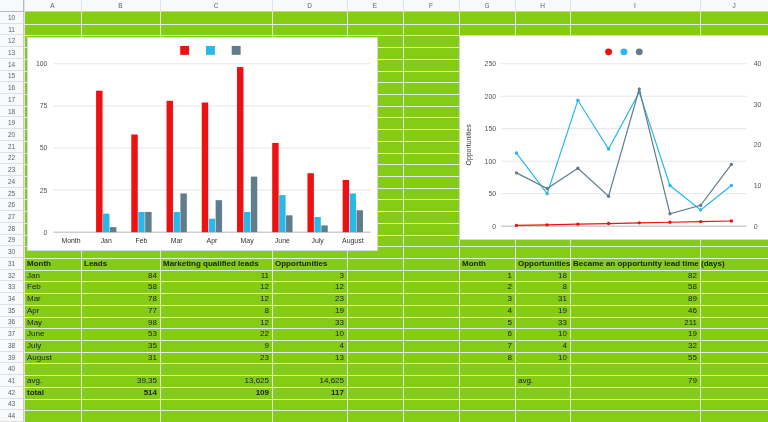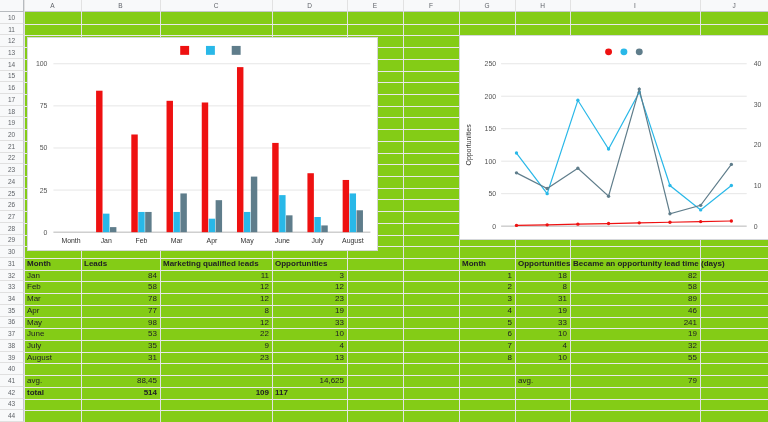--- a/index.html
+++ b/index.html
@@ -254,44 +254,45 @@
     <div class="cell" style="left: 272px; width: 75px; top: 328.286px; height: 11.7143px; line-height: 11.7143px; text-align: right;">10</div>
     <div class="cell" style="left: 24px; width: 57px; top: 340px; height: 11.7143px; line-height: 11.7143px; text-align: left;">July</div>
     <div class="cell" style="left: 81px; width: 79px; top: 340px; height: 11.7143px; line-height: 11.7143px; text-align: right;">35</div>
     <div class="cell" style="left: 160px; width: 112px; top: 340px; height: 11.7143px; line-height: 11.7143px; text-align: right;">9</div>
     <div class="cell" style="left: 272px; width: 75px; top: 340px; height: 11.7143px; line-height: 11.7143px; text-align: right;">4</div>
     <div class="cell" style="left: 24px; width: 57px; top: 351.714px; height: 11.7143px; line-height: 11.7143px; text-align: left;">August</div>
     <div class="cell" style="left: 81px; width: 79px; top: 351.714px; height: 11.7143px; line-height: 11.7143px; text-align: right;">31</div>
     <div class="cell" style="left: 160px; width: 112px; top: 351.714px; height: 11.7143px; line-height: 11.7143px; text-align: right;">23</div>
     <div class="cell" style="left: 272px; width: 75px; top: 351.714px; height: 11.7143px; line-height: 11.7143px; text-align: right;">13</div>
     <div class="cell" style="left: 24px; width: 57px; top: 375.143px; height: 11.7143px; line-height: 11.7143px; text-align: left;">avg.</div>
-    <div class="cell" style="left: 81px; width: 79px; top: 375.143px; height: 11.7143px; line-height: 11.7143px; text-align: right;">88,45</div>
+    <div class="cell" style="left: 81px; width: 79px; top: 375.143px; height: 11.7143px; line-height: 11.7143px; text-align: right;">39,35</div>
+    <div class="cell" style="left: 160px; width: 112px; top: 375.143px; height: 11.7143px; line-height: 11.7143px; text-align: right;">13,625</div>
     <div class="cell" style="left: 272px; width: 75px; top: 375.143px; height: 11.7143px; line-height: 11.7143px; text-align: right;">14,625</div>
     <div class="cell bold" style="left: 24px; width: 57px; top: 386.857px; height: 11.7143px; line-height: 11.7143px; text-align: left;">total</div>
     <div class="cell bold" style="left: 81px; width: 79px; top: 386.857px; height: 11.7143px; line-height: 11.7143px; text-align: right;">514</div>
     <div class="cell bold" style="left: 160px; width: 112px; top: 386.857px; height: 11.7143px; line-height: 11.7143px; text-align: right;">109</div>
-    <div class="cell bold" style="left: 272px; width: 75px; top: 386.857px; height: 17px; line-height: 11.7143px; ">117</div>
+    <div class="cell bold" style="left: 272px; width: 75px; top: 386.857px; height: 17px; line-height: 11.7143px; text-align: right;">117</div>
     <div class="cell bold" style="left: 459px; width: 56px; top: 258px; height: 11.7143px; line-height: 11.7143px; text-align: left;">Month</div>
     <div class="cell bold" style="left: 515px; width: 55px; top: 258px; height: 11.7143px; line-height: 11.7143px; text-align: left;">Opportunities</div>
     <div class="cell bold" style="left: 570px; width: 130px; top: 258px; height: 11.7143px; line-height: 11.7143px; text-align: left;">Became an opportunity lead time (days)</div>
     <div class="cell" style="left: 459px; width: 56px; top: 269.714px; height: 11.7143px; line-height: 11.7143px; text-align: right;">1</div>
     <div class="cell" style="left: 515px; width: 55px; top: 269.714px; height: 11.7143px; line-height: 11.7143px; text-align: right;">18</div>
     <div class="cell" style="left: 570px; width: 130px; top: 269.714px; height: 11.7143px; line-height: 11.7143px; text-align: right;">82</div>
     <div class="cell" style="left: 459px; width: 56px; top: 281.429px; height: 11.7143px; line-height: 11.7143px; text-align: right;">2</div>
     <div class="cell" style="left: 515px; width: 55px; top: 281.429px; height: 11.7143px; line-height: 11.7143px; text-align: right;">8</div>
     <div class="cell" style="left: 570px; width: 130px; top: 281.429px; height: 11.7143px; line-height: 11.7143px; text-align: right;">58</div>
     <div class="cell" style="left: 459px; width: 56px; top: 293.143px; height: 11.7143px; line-height: 11.7143px; text-align: right;">3</div>
     <div class="cell" style="left: 515px; width: 55px; top: 293.143px; height: 11.7143px; line-height: 11.7143px; text-align: right;">31</div>
     <div class="cell" style="left: 570px; width: 130px; top: 293.143px; height: 11.7143px; line-height: 11.7143px; text-align: right;">89</div>
     <div class="cell" style="left: 459px; width: 56px; top: 304.857px; height: 11.7143px; line-height: 11.7143px; text-align: right;">4</div>
     <div class="cell" style="left: 515px; width: 55px; top: 304.857px; height: 11.7143px; line-height: 11.7143px; text-align: right;">19</div>
     <div class="cell" style="left: 570px; width: 130px; top: 304.857px; height: 11.7143px; line-height: 11.7143px; text-align: right; padding-left: 14px;">46</div>
     <div class="cell" style="left: 459px; width: 56px; top: 316.571px; height: 11.7143px; line-height: 11.7143px; text-align: right;">5</div>
     <div class="cell" style="left: 515px; width: 55px; top: 316.571px; height: 11.7143px; line-height: 11.7143px; text-align: right;">33</div>
-    <div class="cell" style="left: 570px; width: 130px; top: 316.571px; height: 11.7143px; line-height: 11.7143px; text-align: right;">241</div>
+    <div class="cell" style="left: 570px; width: 130px; top: 316.571px; height: 11.7143px; line-height: 11.7143px; text-align: right;">211</div>
     <div class="cell" style="left: 459px; width: 56px; top: 328.286px; height: 11.7143px; line-height: 11.7143px; text-align: right;">6</div>
     <div class="cell" style="left: 515px; width: 55px; top: 328.286px; height: 11.7143px; line-height: 11.7143px; text-align: right;">10</div>
     <div class="cell" style="left: 570px; width: 130px; top: 328.286px; height: 11.7143px; line-height: 11.7143px; text-align: right;">19</div>
     <div class="cell" style="left: 459px; width: 56px; top: 340px; height: 11.7143px; line-height: 11.7143px; text-align: right;">7</div>
     <div class="cell" style="left: 515px; width: 55px; top: 340px; height: 11.7143px; line-height: 11.7143px; text-align: right;">4</div>
     <div class="cell" style="left: 570px; width: 130px; top: 340px; height: 11.7143px; line-height: 11.7143px; text-align: right;">32</div>
     <div class="cell" style="left: 459px; width: 56px; top: 351.714px; height: 11.7143px; line-height: 11.7143px; text-align: right;">8</div>
     <div class="cell" style="left: 515px; width: 55px; top: 351.714px; height: 11.7143px; line-height: 11.7143px; text-align: right;">10</div>
     <div class="cell" style="left: 570px; width: 130px; top: 351.714px; height: 11.7143px; line-height: 11.7143px; text-align: right;">55</div>
     <div class="cell" style="left: 515px; width: 55px; top: 375.143px; height: 11.7143px; line-height: 11.7143px; text-align: left;">avg.</div>

